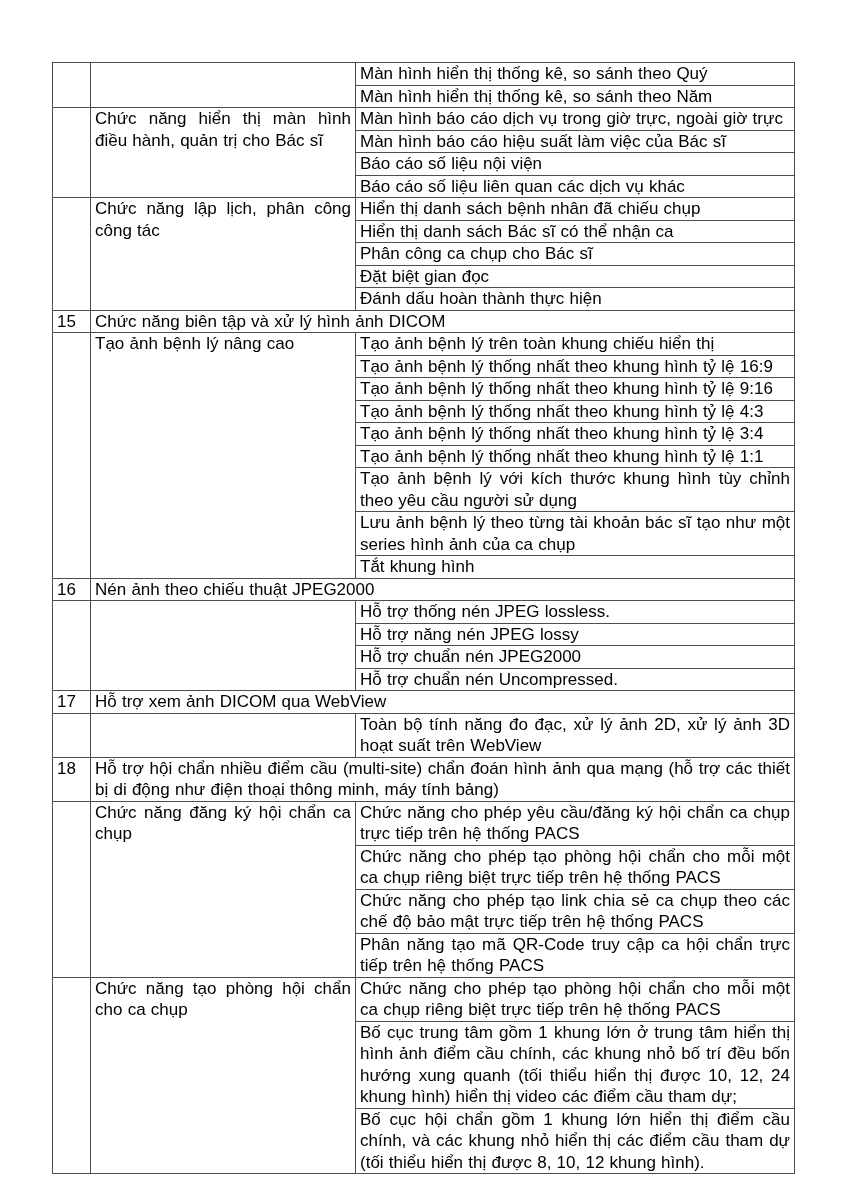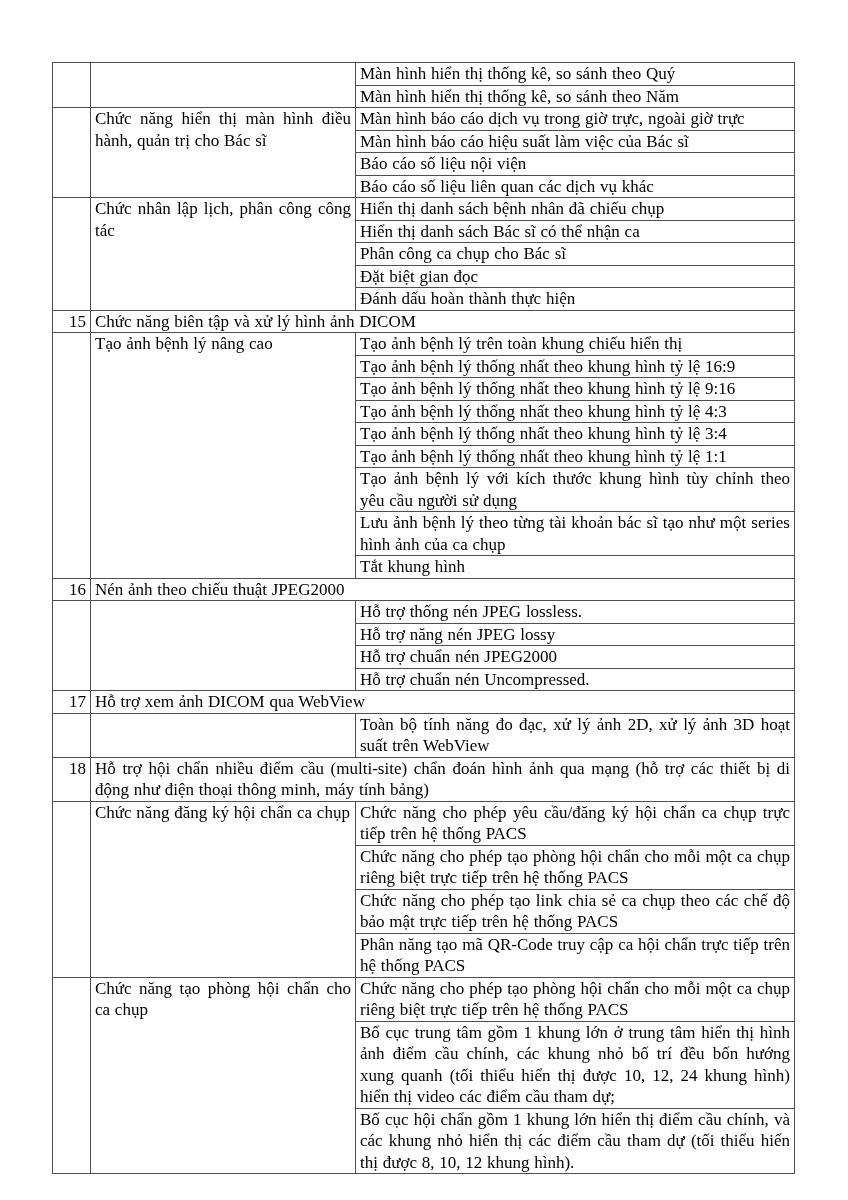--- a/index.html
+++ b/index.html
@@ -8,21 +8,21 @@
     background: #ffffff;
     width: 848px;
     height: 1200px;
     overflow: hidden;
   }
   .page {
     position: relative;
     width: 848px;
     height: 1200px;
     background: #ffffff;
-    font-family: Liberation Serif, serif;
+    font-family: Liberation Sans, sans-serif;
     color: #000000;
   }
   table.spec {
     position: absolute;
     left: 52px;
     top: 62px;
     border-collapse: collapse;
     table-layout: fixed;
     width: 742px;
   }
@@ -31,21 +31,21 @@
   table.spec col.c-feat { width: 439px; }
   table.spec td {
     border: 1px solid #4e4e4e;
     font-size: 17px;
     line-height: 21.5px;
     padding: 0 4px;
     vertical-align: top;
     word-spacing: 0.5px;
   }
   td.num {
-    text-align: right;
+    text-align: left;
     vertical-align: middle;
     padding: 0 2px;
   }
   td.cat {
     vertical-align: middle;
     text-align: justify;
   }
   td.feat {
     text-align: justify;
     height: 21px;
@@ -84,21 +84,21 @@
           <td class="feat">Màn hình báo cáo hiệu suất làm việc của Bác sĩ</td>
         </tr>
         <tr>
           <td class="feat">Báo cáo số liệu nội viện</td>
         </tr>
         <tr>
           <td class="feat">Báo cáo số liệu liên quan các dịch vụ khác</td>
         </tr>
         <tr>
           <td class="num" rowspan="5"></td>
-          <td class="cat" rowspan="5">Chức nhân lập lịch, phân công công tác</td>
+          <td class="cat" rowspan="5">Chức năng lập lịch, phân công công tác</td>
           <td class="feat">Hiển thị danh sách bệnh nhân đã chiếu chụp</td>
         </tr>
         <tr>
           <td class="feat">Hiển thị danh sách Bác sĩ có thể nhận ca</td>
         </tr>
         <tr>
           <td class="feat">Phân công ca chụp cho Bác sĩ</td>
         </tr>
         <tr>
           <td class="feat">Đặt biệt gian đọc</td>

